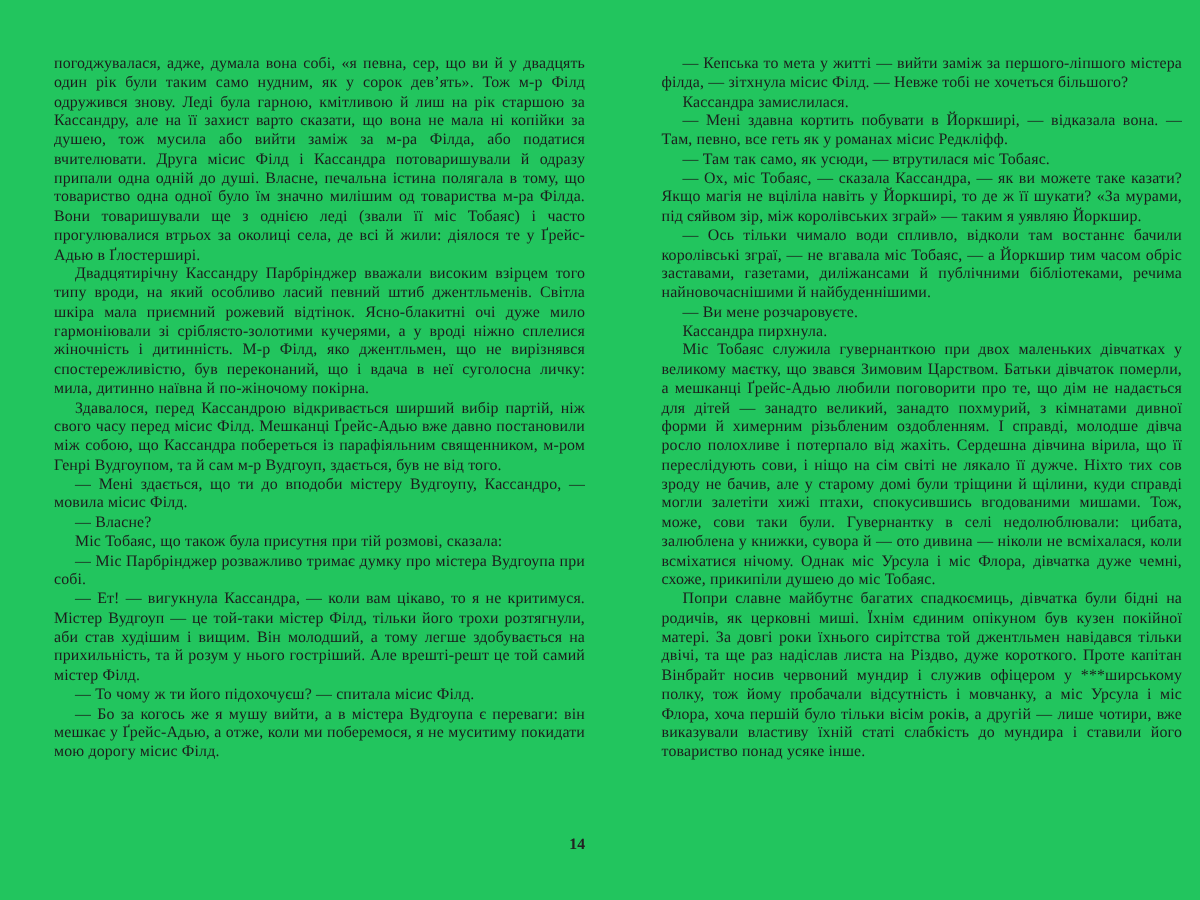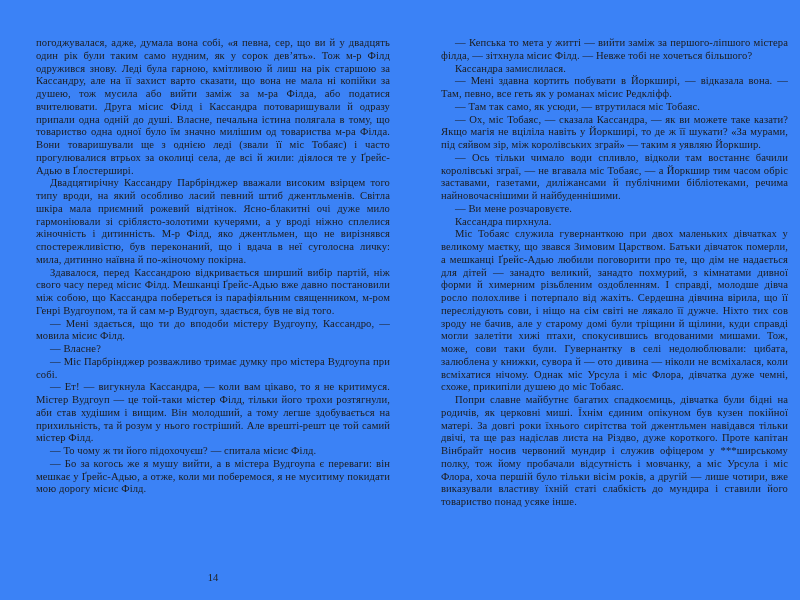--- a/index.html
+++ b/index.html
@@ -4,56 +4,58 @@
 <style>
   * { box-sizing: border-box; }
   html, body { margin: 0; padding: 0; }
   body {
     width: 800px; height: 600px;
     background: #ffffff;
     font-family: "Liberation Serif", "DejaVu Serif", serif;
     color: #1c1c1c;
     overflow: hidden;
   }
-  .spread { position: relative; width: 800px; height: 600px; background: #3b82f6; }
+  .spread { position: relative; width: 800px; height: 600px; background: #22c55e; }
   .page-text { position: absolute; top: 37px; }
   .page-text.left  { left: 36px;  width: 354px; }
   .page-text.right { left: 441px; width: 347px; }
   .page-text p {
     margin: 0;
     font-size: 10.6px;
     line-height: 12.75px;
     text-align: justify;
     text-indent: 14px;
     letter-spacing: 0.1px;
   }
   
   .page-text.left p:first-child { text-indent: 0; }
   .folio {
     position: absolute;
-    top: 572px;
+    top: 558px;
     width: 354px;
-    text-align: center;
+    text-align: right;
     font-size: 10.5px;
     color: #222222;
+    font-weight: bold;
   }
   .folio.left  { left: 36px; }
   .folio.right { left: 437px; width: 347px; }
 </style>
 </head>
 <body>
 
 <div class="spread">
 
   <div class="page-text left">
       <p>погоджувалася, адже, думала вона собі, «я певна, сер, що ви й у двадцять один рік були таким само нудним, як у сорок дев’ять». Тож м-р Філд одружився знову. Леді була гарною, кмітливою й лиш на рік старшою за Кассандру, але на її захист варто сказати, що вона не мала ні копійки за душею, тож мусила або вийти заміж за м-ра Філда, або податися вчителювати. Друга місис Філд і Кассандра потоваришували й одразу припали одна одній до душі. Власне, печальна істина полягала в тому, що товариство одна одної було їм значно милішим од товариства м-ра Філда. Вони товаришували ще з однією леді (звали її міс Тобаяс) і часто прогулювалися втрьох за околиці села, де всі й жили: діялося те у Ґрейс-Адью в Ґлостерширі.</p>
       <p>Двадцятирічну Кассандру Парбрінджер вважали високим взірцем того типу вроди, на який особливо ласий певний штиб джентльменів. Світла шкіра мала приємний рожевий відтінок. Ясно-блакитні очі дуже мило гармоніювали зі сріблясто-золотими кучерями, а у вроді ніжно сплелися жіночність і дитинність. М-р Філд, яко джентльмен, що не вирізнявся спостережливістю, був переконаний, що і вдача в неї суголосна личку: мила, дитинно наївна й по-жіночому покірна.</p>
       <p>Здавалося, перед Кассандрою відкривається ширший вибір партій, ніж свого часу перед місис Філд. Мешканці Ґрейс-Адью вже давно постановили між собою, що Кассандра побереться із парафіяльним священником, м-ром Генрі Вудгоупом, та й сам м-р Вудгоуп, здається, був не від того.</p>
       <p>— Мені здається, що ти до вподоби містеру Вудгоупу, Кассандро, — мовила місис Філд.</p>
       <p>— Власне?</p>
+      <p>Міс Тобаяс, що також була присутня при тій розмові, сказала:</p>
       <p>— Міс Парбрінджер розважливо тримає думку про містера Вудгоупа при собі.</p>
       <p>— Ет! — вигукнула Кассандра, — коли вам цікаво, то я не критимуся. Містер Вудгоуп — це той-таки містер Філд, тільки його трохи розтягнули, аби став худішим і вищим. Він молодший, а тому легше здобувається на прихильність, та й розум у нього гостріший. Але врешті-решт це той самий містер Філд.</p>
       <p>— То чому ж ти його підохочуєш? — спитала місис Філд.</p>
       <p>— Бо за когось же я мушу вийти, а в містера Вудгоупа є переваги: він мешкає у Ґрейс-Адью, а отже, коли ми поберемося, я не муситиму покидати мою дорогу місис Філд.</p>
     </div>
 
   <div class="page-text right">
       <p>— Кепська то мета у житті — вийти заміж за першого-ліпшого містера філда, — зітхнула місис Філд. — Невже тобі не хочеться більшого?</p>
       <p>Кассандра замислилася.</p>
       <p>— Мені здавна кортить побувати в Йоркширі, — відказала вона. — Там, певно, все геть як у романах місис Редкліфф.</p>

